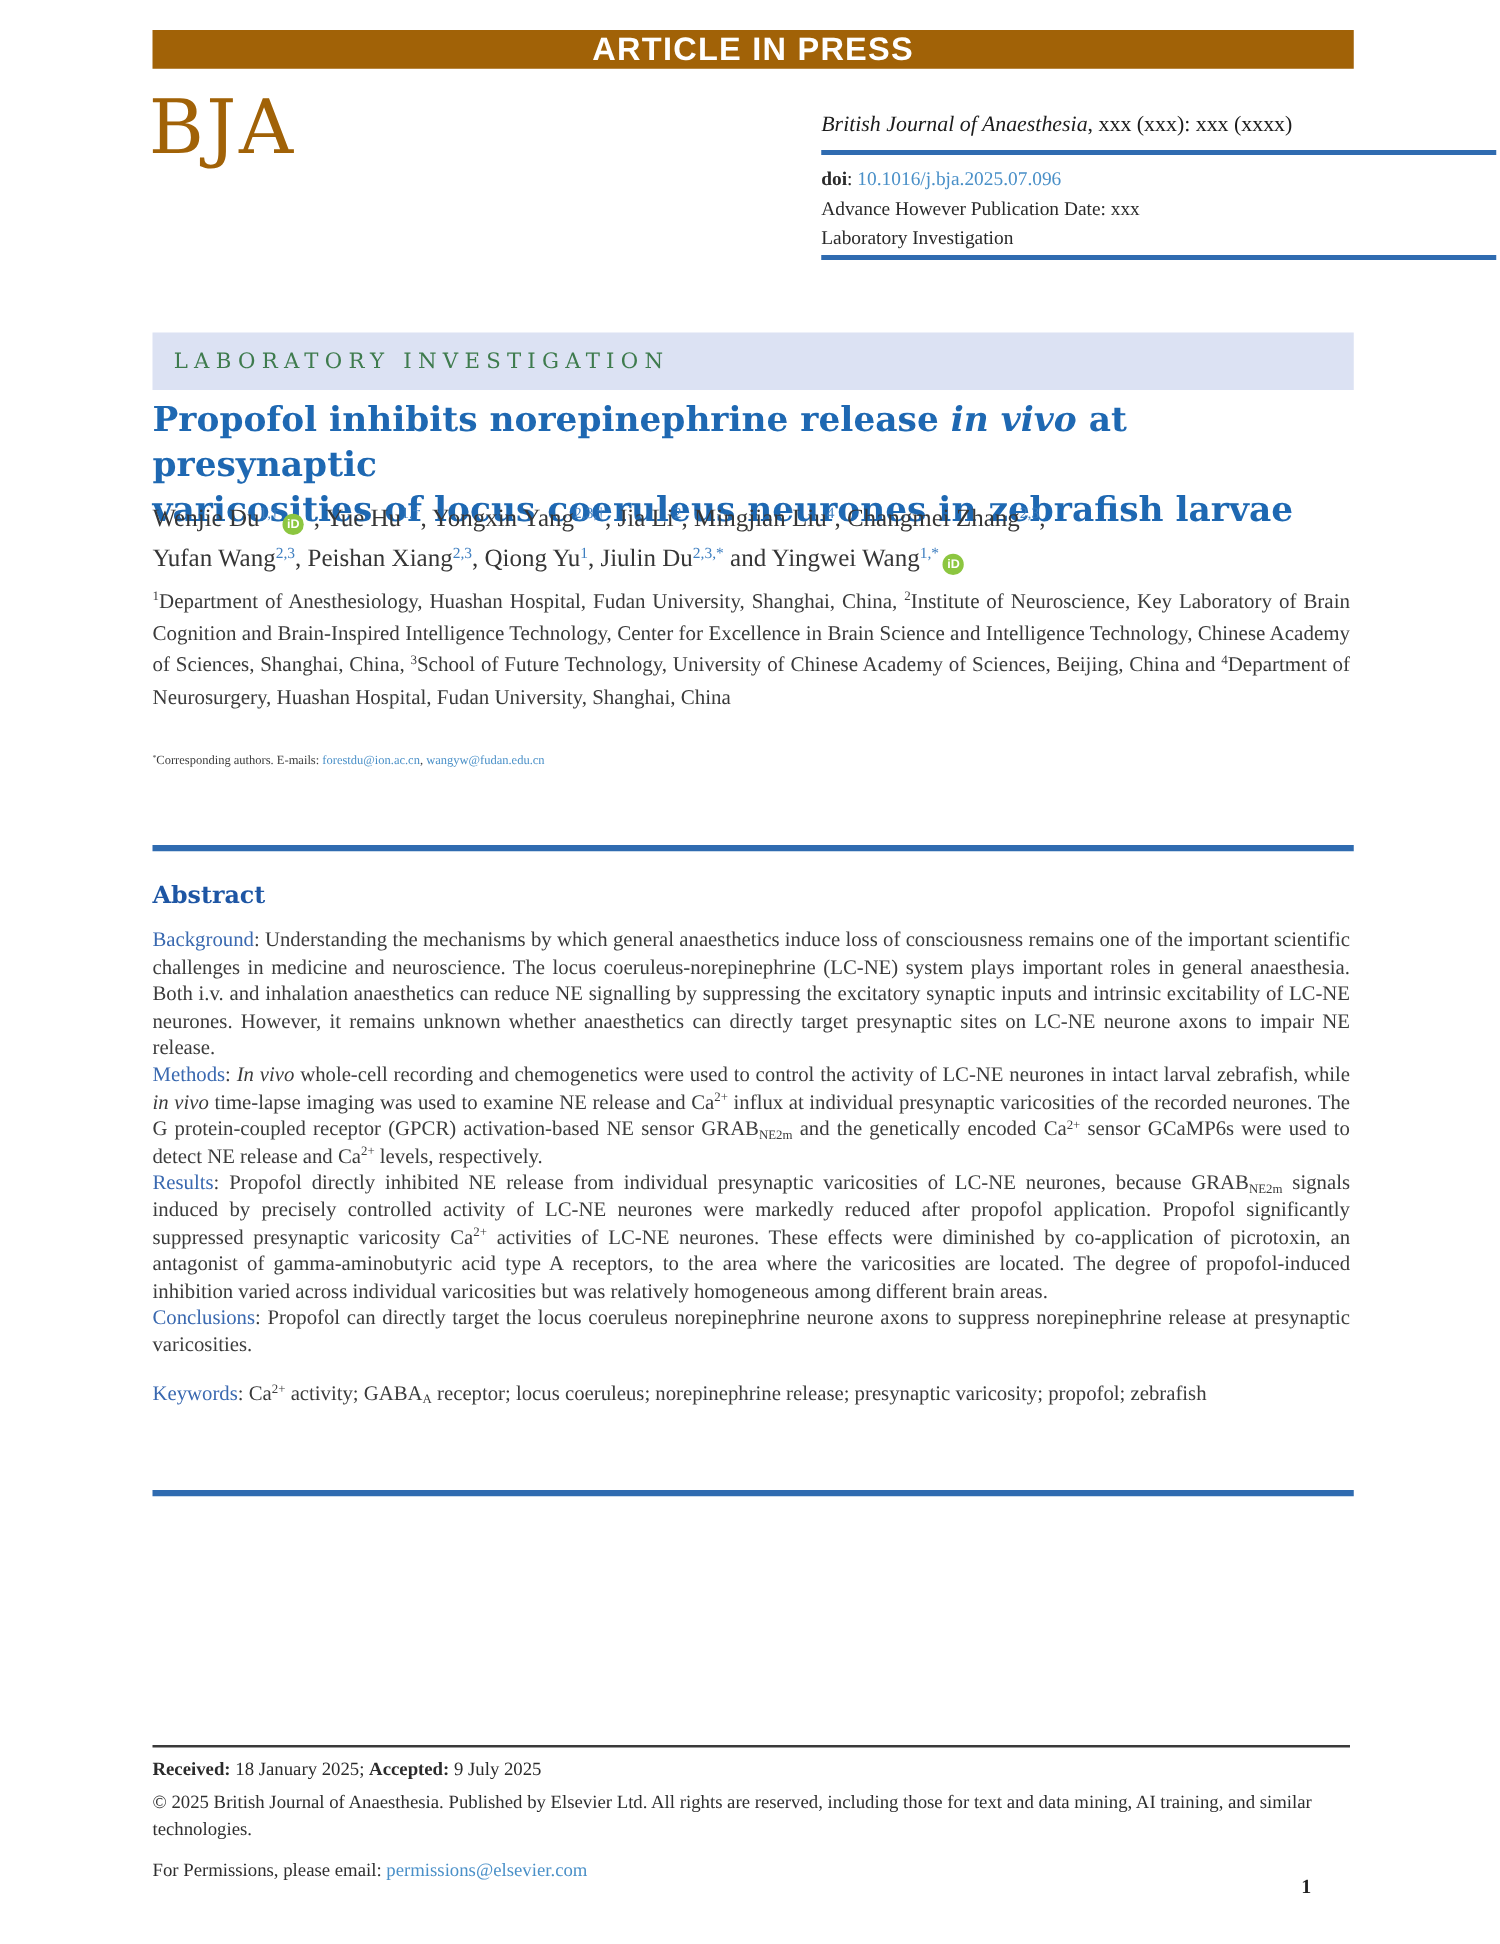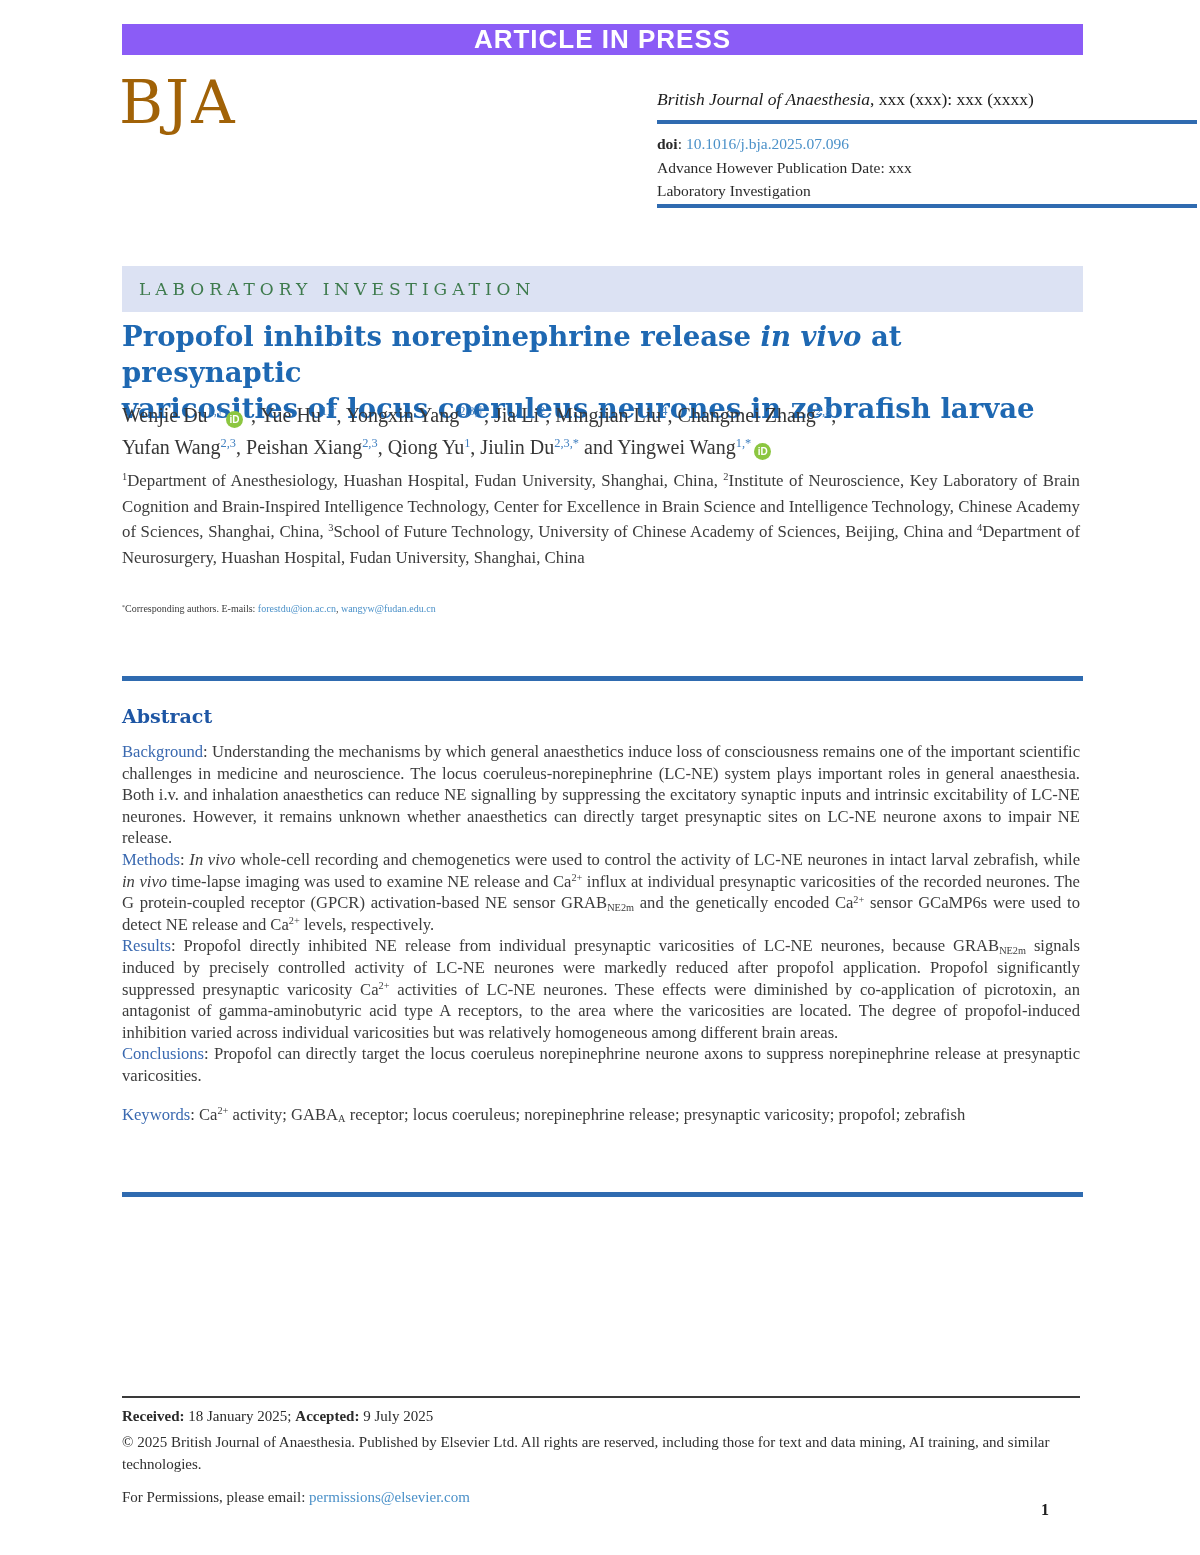--- a/index.html
+++ b/index.html
@@ -1,21 +1,21 @@
 <!DOCTYPE html>
 <html><head>
 <meta charset="utf-8">
 <style>
   html,body{margin:0;padding:0;}
   body{
     width:1200px;height:1555px;position:relative;background:#ffffff;
     font-family:"Liberation Serif",serif;color:#3b3b3b;overflow:hidden;
   }
   .banner{
-    position:absolute;left:122px;top:24px;width:961px;height:31px;background:#8b5cf6;
+    position:absolute;left:122px;top:24px;width:961px;height:31px;background:#a16207;
     color:#ffffff;font-family:"Liberation Sans",sans-serif;font-weight:bold;
     font-size:26px;line-height:31px;text-align:center;letter-spacing:1px;
   }
   .logo{
     position:absolute;left:119px;top:72px;color:#a16207;
     font-family:"DejaVu Serif",serif;font-size:60px;line-height:60px;letter-spacing:2px;
   }
   .jline{position:absolute;left:657px;top:89px;width:543px;font-size:17.5px;color:#1c1c1c;}
   .mrule{position:absolute;left:657px;width:540px;height:4px;background:#2f6bb0;}
   .r1{top:120px;}

